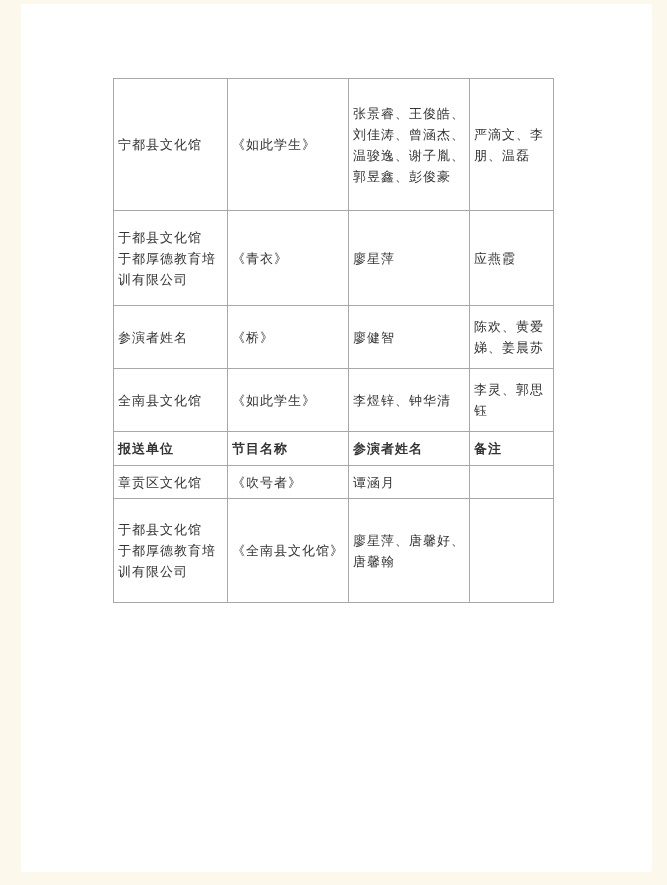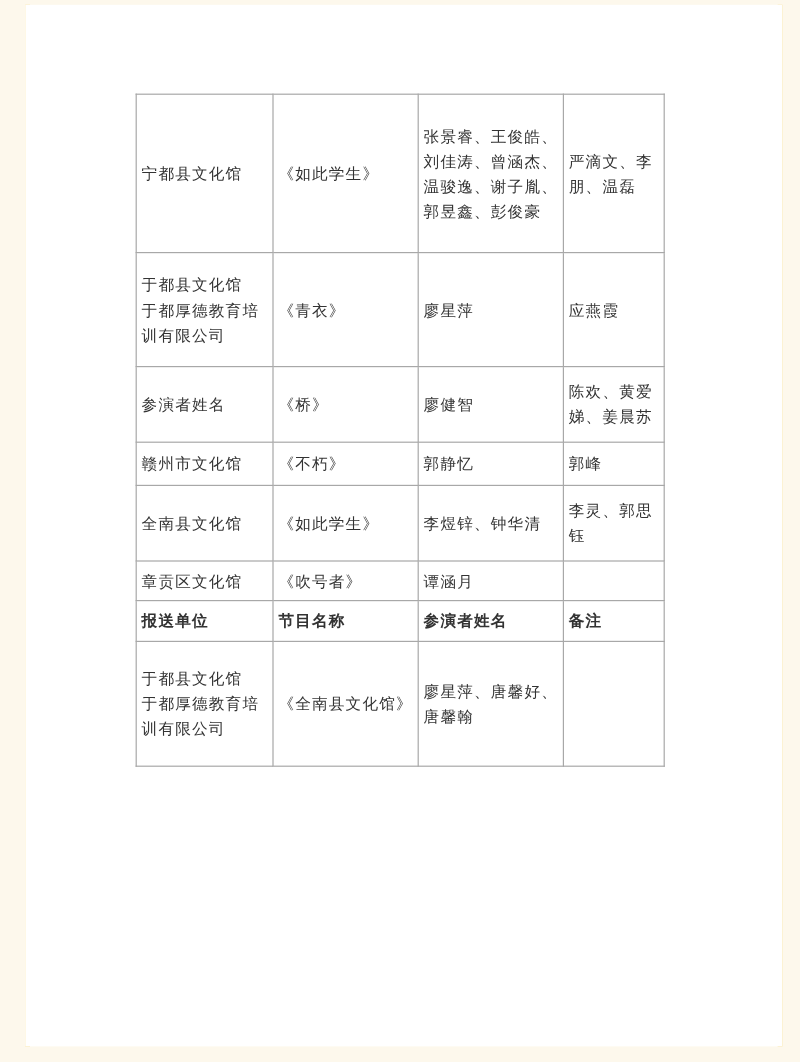--- a/index.html
+++ b/index.html
@@ -81,43 +81,37 @@
           <td>《青衣》</td>
           <td>廖星萍</td>
           <td>应燕霞</td>
         </tr>
         <tr style="height: 63px;">
           <td>参演者姓名</td>
           <td>《桥》</td>
           <td>廖健智</td>
           <td>陈欢、黄爱娣、姜晨苏</td>
         </tr>
-        <tr style="height: 36px;">
-          <td>赣州市文化馆</td>
-          <td>《不朽》</td>
-          <td>郭静忆</td>
-          <td>郭峰</td>
-        </tr>
         <tr style="height: 63px;">
           <td>全南县文化馆</td>
           <td>《如此学生》</td>
           <td>李煜锌、钟华清</td>
           <td>李灵、郭思钰</td>
         </tr>
+        <tr style="height: 34px;">
+          <th>报送单位</th>
+          <th>节目名称</th>
+          <th>参演者姓名</th>
+          <th>备注</th>
+        </tr>
         <tr style="height: 33px;">
           <td>章贡区文化馆</td>
           <td>《吹号者》</td>
           <td>谭涵月</td>
           <td></td>
-        </tr>
-        <tr style="height: 34px;">
-          <th>报送单位</th>
-          <th>节目名称</th>
-          <th>参演者姓名</th>
-          <th>备注</th>
         </tr>
         <tr style="height: 104px;">
           <td>于都县文化馆
 于都厚德教育培训有限公司</td>
           <td>《全南县文化馆》</td>
           <td>廖星萍、唐馨好、唐馨翰</td>
           <td></td>
         </tr>
       </tbody>
   </table>

